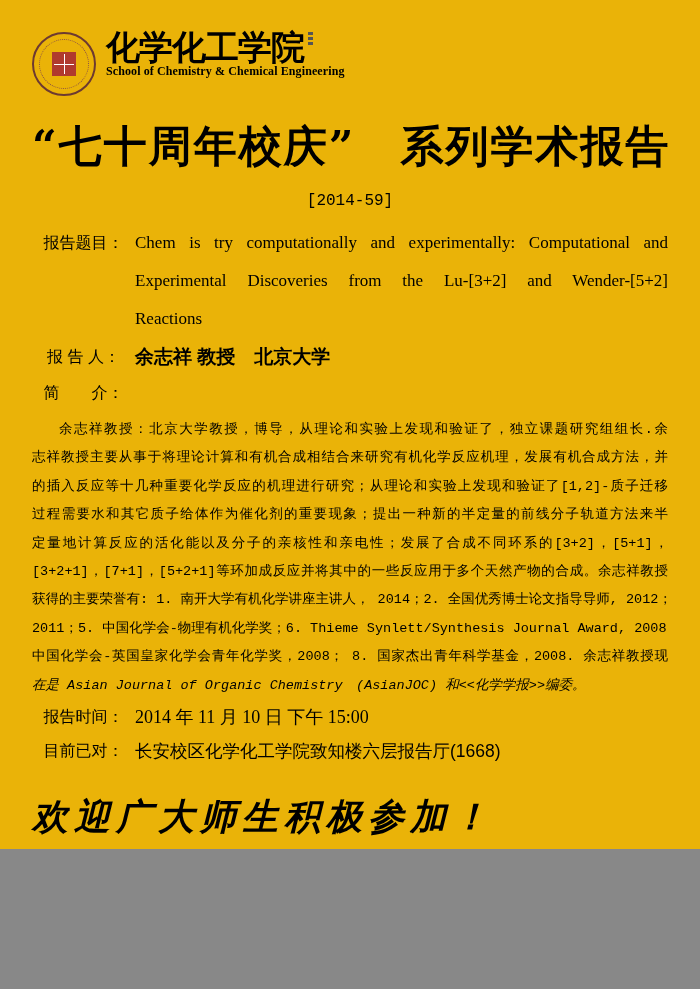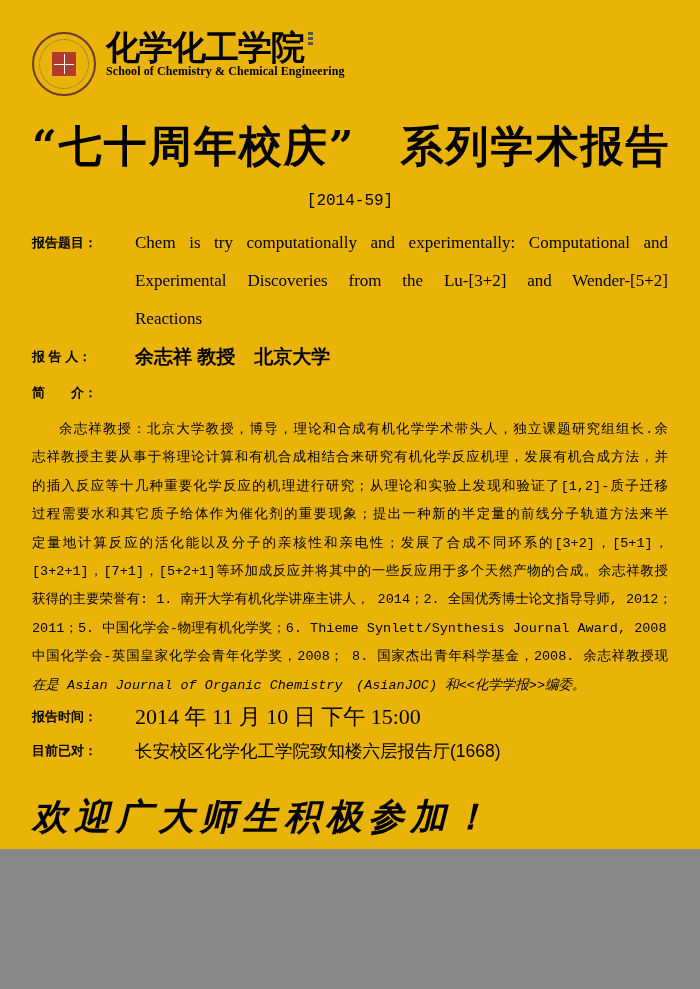--- a/index.html
+++ b/index.html
@@ -27,43 +27,43 @@
   .logo-en{font-size:12px;font-weight:bold;font-family:Liberation Serif, serif;
         margin-top:1px;letter-spacing:0.1px;white-space:nowrap;}
   
   .main-title{text-align:center;font-size:43px;font-weight:900;
         font-family:"DejaVu Serif",serif;letter-spacing:2px;
         margin-top:16px;white-space:nowrap;}
   .serial{text-align:center;font-size:16px;margin-top:16px;
         font-family:"Liberation Mono","DejaVu Sans Mono",monospace;}
   
   .row{display:flex;align-items:flex-start;}
-  .label{flex:0 0 103px;font-size:13px;font-weight:bold;
+  .label{flex:0 0 103px;font-size:16px;font-weight:normal;
         font-family:"Liberation Sans","DejaVu Sans",sans-serif;
-        white-space:nowrap;line-height:38px;}
+        white-space:nowrap;line-height:38px;text-align:center;}
   .label-tight{line-height:34px;}
   .topic-row{margin-top:14px;}
   .topic-lines{flex:1;min-width:0;}
   .topic-line{font-size:17px;font-family:"Liberation Serif",serif;
         line-height:38px;text-align:justify;text-align-last:justify;}
   .topic-line.last{text-align:left;text-align-last:left;}
   .speaker-row{margin-top:2px;}
   .speaker-value{font-size:19px;font-weight:bold;line-height:34px;
         font-family:"Liberation Sans","DejaVu Sans",sans-serif;}
   .intro-label-row{margin-top:2px;}
   
   .intro{margin-top:6px;}
   .intro-line{font-size:13.5px;line-height:28.4px;
         font-family:"Liberation Mono","DejaVu Sans Mono",monospace;
         text-align:justify;text-align-last:justify;white-space:nowrap;overflow:hidden;}
   .intro-line.first{text-indent:2em;}
   .intro-line.last{text-align:left;text-align-last:left;font-style:italic;}
   
   .meta-row{margin-top:0;}
-  .meta-value{font-size:22px;line-height:34px;
+  .meta-value{font-size:18px;line-height:34px;
         font-family:"Liberation Serif",serif;}
   .meta-value.sans{font-family:"Liberation Sans","DejaVu Sans",sans-serif;font-size:17.5px;}
   
   .welcome{text-align:left;font-size:36px;font-weight:900;font-style:italic;
         font-family:"DejaVu Serif",serif;letter-spacing:6px;margin-top:25px;}
   .signature{text-align:right;font-size:25px;font-weight:900;font-style:italic;
         font-family:"DejaVu Serif",serif;margin-top:24px;padding-right:12px;}
   .date{text-align:right;font-size:16px;margin-top:10px;padding-right:14px;
         font-family:"Liberation Serif",serif;}
 </style>
@@ -99,21 +99,21 @@
   <div class="row speaker-row">
     <div class="label label-tight">报 告 人：</div>
     <div class="speaker-value">余志祥 教授　北京大学</div>
   </div>
 
   <div class="row intro-label-row">
     <div class="label label-tight">简　　介：</div>
   </div>
 
   <div class="intro">
-    <div class="intro-line first">余志祥教授：北京大学教授，博导，理论和合成有机化学学术带头人，独立课题研究组组长.余</div>
+    <div class="intro-line first">余志祥教授：北京大学教授，博导，从理论和实验上发现和验证了，独立课题研究组组长.余</div>
     <div class="intro-line">志祥教授主要从事于将理论计算和有机合成相结合来研究有机化学反应机理，发展有机合成方法，并</div>
     <div class="intro-line">的插入反应等十几种重要化学反应的机理进行研究；从理论和实验上发现和验证了[1,2]-质子迁移</div>
     <div class="intro-line">过程需要水和其它质子给体作为催化剂的重要现象；提出一种新的半定量的前线分子轨道方法来半</div>
     <div class="intro-line">定量地计算反应的活化能以及分子的亲核性和亲电性；发展了合成不同环系的[3+2]，[5+1]，</div>
     <div class="intro-line">[3+2+1]，[7+1]，[5+2+1]等环加成反应并将其中的一些反应用于多个天然产物的合成。余志祥教授</div>
     <div class="intro-line">获得的主要荣誉有: 1. 南开大学有机化学讲座主讲人， 2014；2. 全国优秀博士论文指导导师, 2012；</div>
     <div class="intro-line">2011；5. 中国化学会-物理有机化学奖；6. Thieme Synlett/Synthesis Journal Award, 2008； 7.</div>
     <div class="intro-line">中国化学会-英国皇家化学会青年化学奖，2008； 8. 国家杰出青年科学基金，2008. 余志祥教授现</div>
     <div class="intro-line last">在是 Asian Journal of Organic Chemistry　(AsianJOC) 和&lt;&lt;化学学报&gt;&gt;编委。</div>
   </div>

